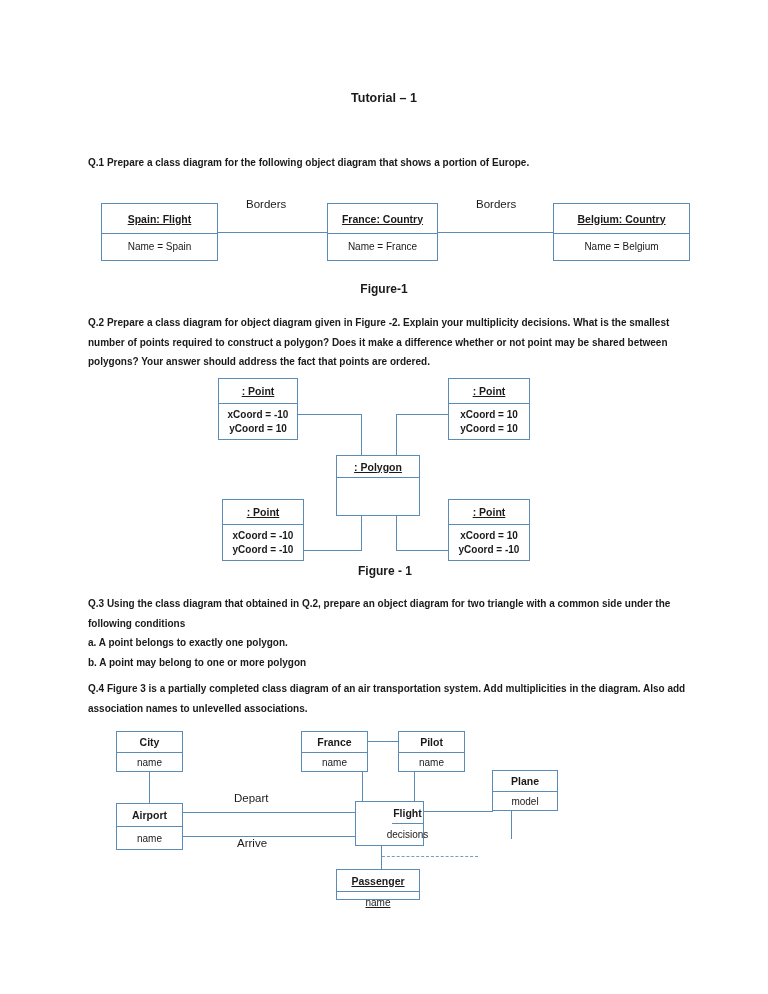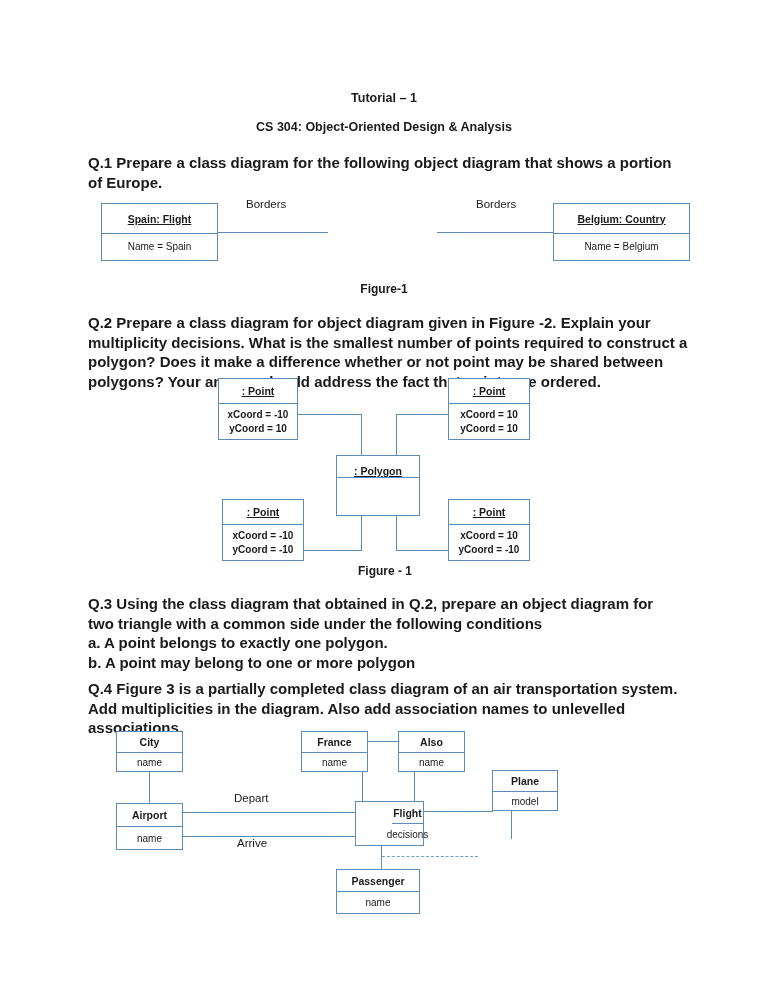--- a/index.html
+++ b/index.html
@@ -29,21 +29,21 @@
     font-weight: bold;
     font-size: 12.5px;
   }
   #doc-title  { top: 91px; }
   #doc-course { top: 120px; }
 
   .qtext {
     position: absolute;
     left: 88px;
     width: 600px;
-    font-size: 15px;
+    font-size: 10px;
     font-weight: bold;
     line-height: 19.5px;
     text-align: left;
   }
 
   .fig-caption {
     position: absolute;
     font-size: 12px;
     font-weight: bold;
     text-align: center;
@@ -103,39 +103,46 @@
     padding: 0 3px;
     white-space: nowrap;
   }
 </style>
 </head>
 <body>
 
 <div class="page">
 
   <div class="title" id="doc-title">Tutorial – 1</div>
-  <div class="title" id="doc-course">CS  304: Object-Oriented Design &amp; Analysis</div>
 
   <div class="qtext" style="top:153px;">Q.1 Prepare a class diagram for the following object diagram that shows a portion of Europe.</div>
 
   <div class="ln h" style="left:218px; top:232px; width:110px;"></div>
   <div class="ln h" style="left:437px; top:232px; width:117px;"></div>
 
   <div class="assoc-label" style="left:243px; top:198px;">Borders</div>
   <div class="assoc-label" style="left:473px; top:198px;">Borders</div>
 
   <div class="uml-box" style="left:101px; top:203px; width:117px; height:58px;">
     <div class="uml-head" style="height:30px;">
       <span>Spain: Flight</span>
     </div>
     <div class="uml-body" style="height:26px;">
       <div>Name = Spain</div>
     </div>
   </div>
 
+  <div class="uml-box" style="left:327px; top:203px; width:111px; height:58px;">
+    <div class="uml-head" style="height:30px;">
+      <span>France: Country</span>
+    </div>
+    <div class="uml-body" style="height:26px;">
+      <div>Name = France</div>
+    </div>
+  </div>
 
   <div class="uml-box" style="left:553px; top:203px; width:137px; height:58px;">
     <div class="uml-head" style="height:30px;">
       <span>Belgium: Country</span>
     </div>
     <div class="uml-body" style="height:26px;">
       <div>Name = Belgium</div>
     </div>
   </div>
 
@@ -169,21 +176,21 @@
     <div class="uml-head" style="height:25px;">
       <span>: Point</span>
     </div>
     <div class="uml-body bold" style="height:35px;">
       <div>xCoord = 10</div>
       <div>yCoord = 10</div>
     </div>
   </div>
 
   <div class="uml-box" style="left:336px; top:455px; width:84px; height:61px;">
-    <div class="uml-head" style="height:22px;align-items:flex-end;">
+    <div class="uml-head" style="height:22px;">
       <span>: Polygon</span>
     </div>
     <div class="uml-body" style="height:37px;">
       <div></div>
     </div>
   </div>
 
   <div class="uml-box" style="left:222px; top:499px; width:82px; height:62px;">
     <div class="uml-head" style="height:25px;">
       <span>: Point</span>
@@ -257,21 +264,21 @@
     <div class="uml-head plain" style="height:21px;">
       <span>France</span>
     </div>
     <div class="uml-body" style="height:19px;">
       <div>name</div>
     </div>
   </div>
 
   <div class="uml-box" style="left:398px; top:731px; width:67px; height:41px;">
     <div class="uml-head plain" style="height:21px;">
-      <span>Also</span>
+      <span>Pilot</span>
     </div>
     <div class="uml-body" style="height:19px;">
       <div>name</div>
     </div>
   </div>
 
   <div class="uml-box" style="left:492px; top:770px; width:66px; height:41px;">
     <div class="uml-head plain" style="height:21px;">
       <span>Plane</span>
     </div>
@@ -283,21 +290,21 @@
   <div class="uml-box" style="left:355px; top:801px; width:69px; height:45px;padding-left:36px;">
     <div class="uml-head plain" style="height:22px;">
       <span>Flight</span>
     </div>
     <div class="uml-body" style="height:22px;">
       <div>decisions</div>
     </div>
   </div>
 
 
-  <div class="uml-box" style="left:336px; top:869px; width:84px; height:45px;">
+  <div class="uml-box" style="left:336px; top:869px; width:84px; height:31px;text-decoration:underline;">
     <div class="uml-head plain" style="height:22px;">
       <span>Passenger</span>
     </div>
     <div class="uml-body" style="height:22px;">
       <div>name</div>
     </div>
   </div>
 
 </div>
 

